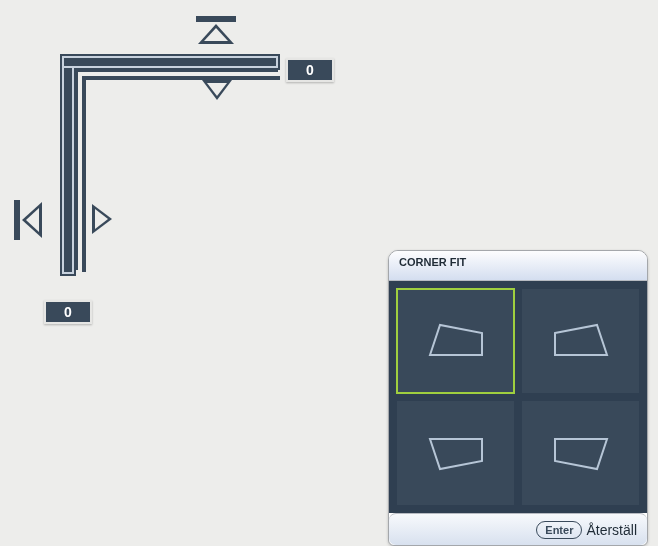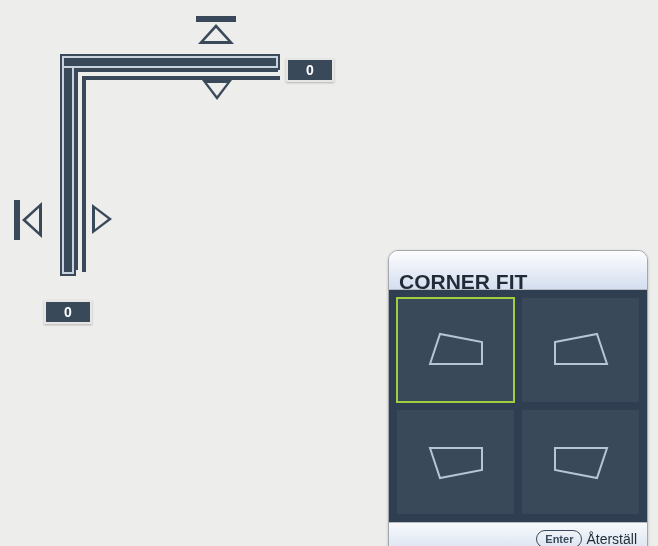--- a/index.html
+++ b/index.html
@@ -48,23 +48,23 @@
     border-top-right-radius: 10px;
     border-bottom-left-radius: 6px;
     border-bottom-right-radius: 6px;
     box-shadow: 0 1px 3px rgba(0,0,0,0.2);
     overflow: hidden;
   }
   .panel-header {
     height: 30px;
     background: linear-gradient(#fdfdfe, #d4def0);
     font-weight: bold;
-    font-size: 21px;
+    font-size: 11px;
     color: #1f2b36;
-    padding: 19px 10px;
+    padding: 5px 10px;
     border-bottom: 1px solid #b7bbc2;
   }
   .panel-body {
     background: #2f3f51;
     display: grid;
     grid-template-columns: 1fr 1fr;
     grid-template-rows: 1fr 1fr;
     gap: 8px;
     padding: 8px;
   }
@@ -82,20 +82,21 @@
     height: 32px;
     background: linear-gradient(#f7f9fc, #d8e1ef);
     border-top: 1px solid #b7bbc2;
     display:flex;
     align-items:center;
     justify-content:flex-end;
     padding: 0 10px;
     gap: 14px;
     font-size: 14px;
     color:#1f2b36;
+    border-radius:7px;
   }
   .key-pill {
     display:inline-flex;
     align-items:center;
     border:1.5px solid #3a4a5b;
     border-radius: 10px;
     padding: 0 8px;
     height: 18px;
     font-size: 11px;
     font-weight: bold;

